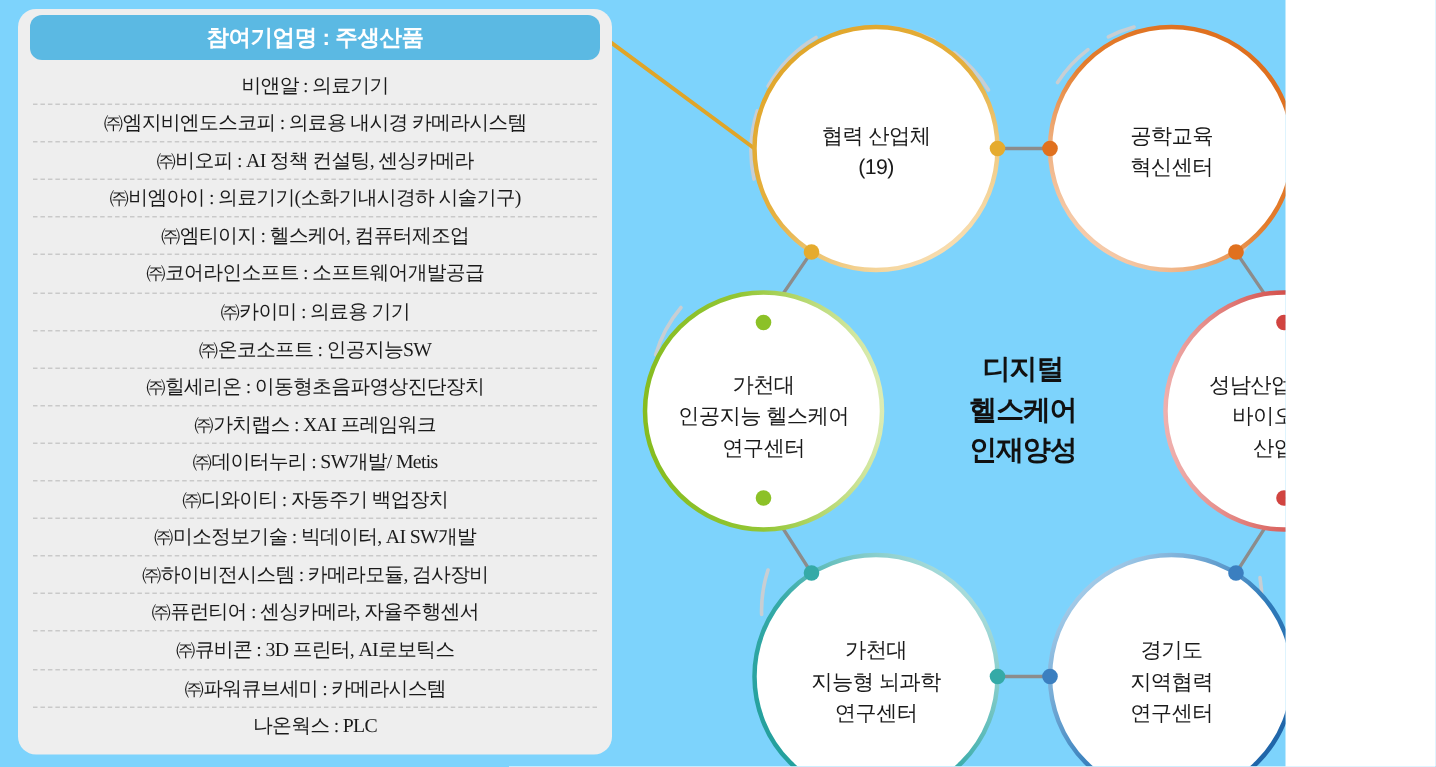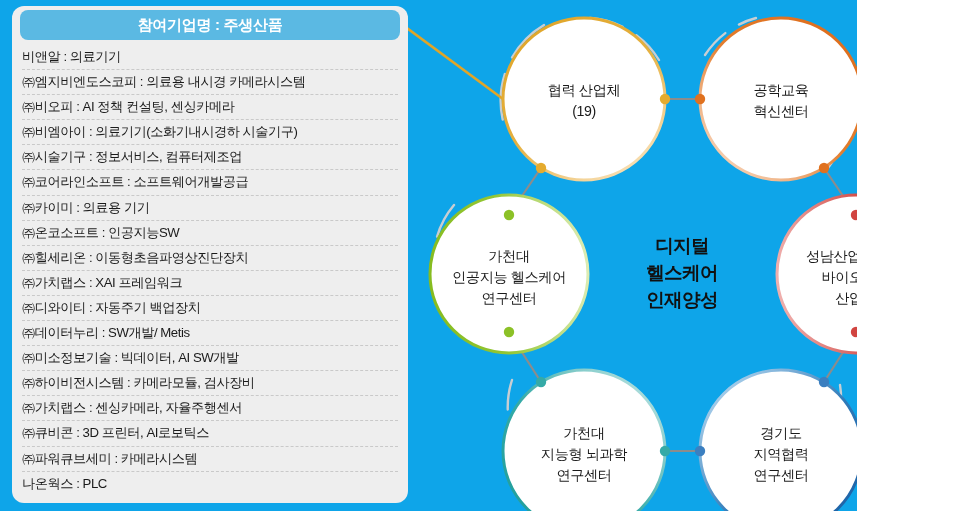--- a/index.html
+++ b/index.html
@@ -8,21 +8,21 @@
     padding: 0;
     background: #ffffff;
   }
   body {
     font-family: "Liberation Sans", "DejaVu Sans", sans-serif;
   }
   #page {
     position: relative;
     width: 857px;
     height: 511px;
-    background: #0ea5e9;
+    background: #7dd3fc;
     overflow: hidden;
   }
 
   
   #company-panel {
     position: absolute;
     left: 12px;
     top: 6px;
     width: 396px;
     height: 497px;
@@ -53,27 +53,28 @@
     left: 10px;
     top: 39px;
     width: 376px;
     list-style: none;
     margin: 0;
     padding: 0;
   }
   #company-list li {
     height: 24.1px;
     line-height: 24.1px;
-    text-align: left;
+    text-align: center;
     font-size: 13.2px;
     color: #1a1a1a;
     letter-spacing: -0.45px;
     border-bottom: 1px dashed #c9c9c9;
     white-space: nowrap;
     overflow: hidden;
+    font-family: Liberation Serif, serif;
   }
   #company-list li:last-child {
     border-bottom: none;
   }
 
   
   #diagram {
     position: absolute;
     left: 408px;
     top: 0;
@@ -105,31 +106,31 @@
 
 <div id="page">
 
   <div id="company-panel">
     <div id="panel-header">참여기업명 : 주생산품</div>
     <ul id="company-list">
         <li>비앤알 : 의료기기</li>
         <li>㈜엠지비엔도스코피 : 의료용 내시경 카메라시스템</li>
         <li>㈜비오피 : AI 정책 컨설팅, 센싱카메라</li>
         <li>㈜비엠아이 : 의료기기(소화기내시경하 시술기구)</li>
-        <li>㈜시술기구 : 정보서비스, 컴퓨터제조업</li>
+        <li>㈜엠티이지 : 헬스케어, 컴퓨터제조업</li>
         <li>㈜코어라인소프트 : 소프트웨어개발공급</li>
         <li>㈜카이미 : 의료용 기기</li>
         <li>㈜온코소프트 : 인공지능SW</li>
         <li>㈜힐세리온 : 이동형초음파영상진단장치</li>
         <li>㈜가치랩스 : XAI 프레임워크</li>
+        <li>㈜데이터누리 : SW개발/ Metis</li>
         <li>㈜디와이티 : 자동주기 백업장치</li>
-        <li>㈜데이터누리 : SW개발/ Metis</li>
         <li>㈜미소정보기술 : 빅데이터, AI SW개발</li>
         <li>㈜하이비전시스템 : 카메라모듈, 검사장비</li>
-        <li>㈜가치랩스 : 센싱카메라, 자율주행센서</li>
+        <li>㈜퓨런티어 : 센싱카메라, 자율주행센서</li>
         <li>㈜큐비콘 : 3D 프린터, AI로보틱스</li>
         <li>㈜파워큐브세미 : 카메라시스템</li>
         <li>나온웍스 : PLC</li>
       </ul>
   </div>
 
   <div id="diagram">
     <svg width="549" height="511" viewBox="0 0 549 511" xmlns="http://www.w3.org/2000/svg">
       <defs>
 

